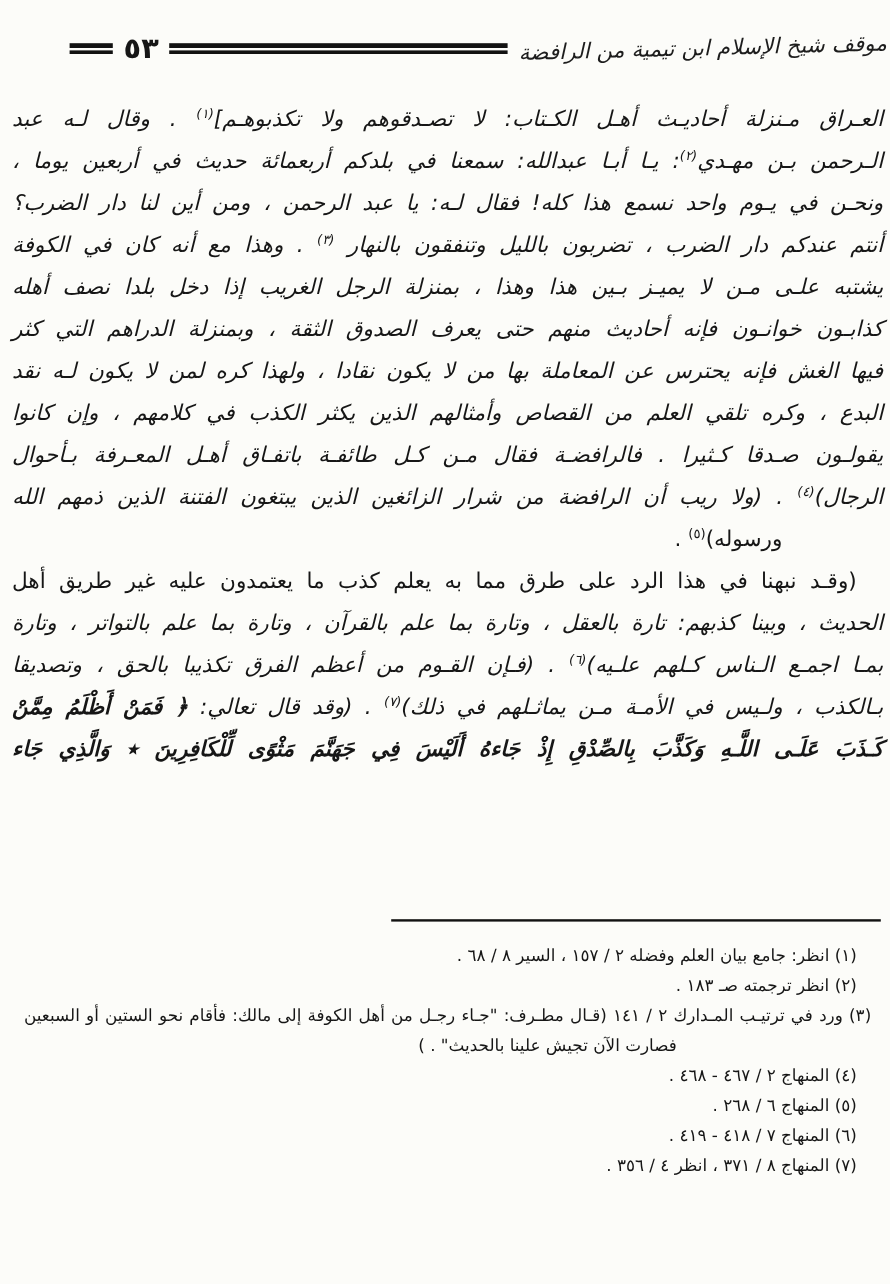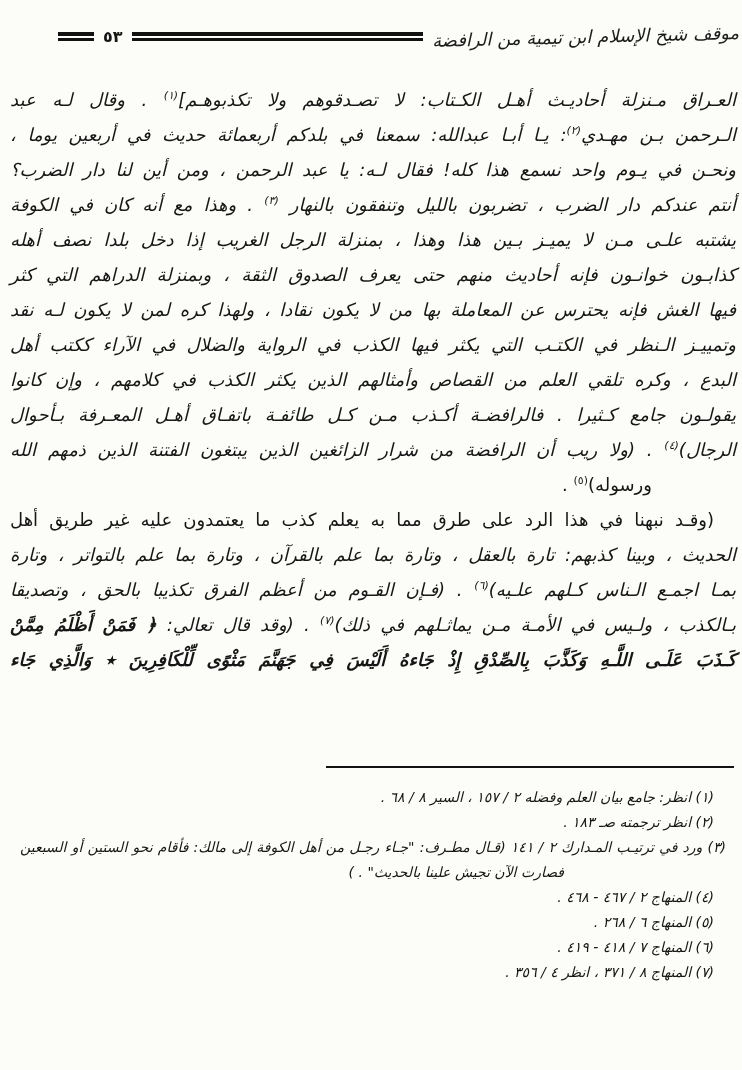--- a/index.html
+++ b/index.html
@@ -24,21 +24,21 @@
     white-space: nowrap; transform: rotate(-1.5deg);
     flex: 0 0 auto; color: #1d1d1d;
   }
   .dbl-rule {
     height: 9px; box-sizing: border-box;
     border-top: 4px solid #121212;
     border-bottom: 3px solid #121212;
   }
   .rule-main { flex: 1 1 auto; }
   .rule-left { flex: 0 0 36px; }
-  .page-num { font-size: 16px; font-weight: bold; flex: 0 0 auto; letter-spacing: 2px; }
+  .page-num { font-size: 24px; font-weight: bold; flex: 0 0 auto; letter-spacing: 2px; }
 
   
   .body-text {
     position: absolute; top: 82px; right: 6px; left: 10px;
     font-size: 18px; line-height: 35px;
   }
   .bline { direction: rtl; }
   .bline.justify { text-align: justify; text-align-last: justify; font-style: italic; }
   .bline.short13 { margin-left: 0; margin-right: 84px; text-align: right; }
   .bline.indent { margin-right: 22px; text-align: justify; text-align-last: justify; }
@@ -49,21 +49,21 @@
 
   
   .fn-rule {
     position: absolute; top: 766px; right: 8px;
     width: 408px; height: 2px; background: #121212;
   }
   .footnotes {
     position: absolute; top: 785px; right: 28px; left: 20px;
     font-size: 14px; line-height: 25px;
   }
-  .fn-line { direction: rtl; text-align: right; font-style: italic; }
+  .fn-line { direction: rtl; text-align: right; }
   .fn-line.hang  { margin-right: -12px; text-align: justify; text-align-last: justify; }
   .fn-line.cont  { margin-right: 0; text-align: justify; text-align-last: justify; }
   .fn-line.cont2 { margin-right: 150px; }
 </style>
 </head>
 <body>
 
 <div class="page">
 
   <div class="hdr">
@@ -74,23 +74,22 @@
   </div>
 
   <main class="body-text">
       <div class="bline justify">العـراق مـنزلة أحاديـث أهـل الكـتاب: لا تصـدقوهم ولا تكذبوهـم]<sup>(١)</sup> . وقال لـه عبد</div>
       <div class="bline justify">الـرحمن بـن مهـدي<sup>(٢)</sup>: يـا أبـا عبدالله: سمعنا في بلدكم أربعمائة حديث في أربعين يوما ،</div>
       <div class="bline justify">ونحـن في يـوم واحد نسمع هذا كله! فقال لـه: يا عبد الرحمن ، ومن أين لنا دار الضرب؟</div>
       <div class="bline justify">أنتم عندكم دار الضرب ، تضربون بالليل وتنفقون بالنهار <sup>(٣)</sup> . وهذا مع أنه كان في الكوفة</div>
       <div class="bline justify">يشتبه علـى مـن لا يميـز بـين هذا وهذا ، بمنزلة الرجل الغريب إذا دخل بلدا نصف أهله</div>
       <div class="bline justify">كذابـون خوانـون فإنه أحاديث منهم حتى يعرف الصدوق الثقة ، وبمنزلة الدراهم التي كثر</div>
       <div class="bline justify">فيها الغش فإنه يحترس عن المعاملة بها من لا يكون نقادا ، ولهذا كره لمن لا يكون لـه نقد</div>
-      <div class="bline justify">وتمييـز الـنظر في الكتـب التي يكثر فيها الكذب في الرواية والضلال في الآراء ككتب أهل</div>
       <div class="bline justify">البدع ، وكره تلقي العلم من القصاص وأمثالهم الذين يكثر الكذب في كلامهم ، وإن كانوا</div>
-      <div class="bline justify">يقولـون جامع كـثيرا . فالرافضـة أكـذب مـن كـل طائفـة باتفـاق أهـل المعـرفة بـأحوال</div>
+      <div class="bline justify">يقولـون صـدقا كـثيرا . فالرافضـة فقال مـن كـل طائفـة باتفـاق أهـل المعـرفة بـأحوال</div>
       <div class="bline justify">الرجال)<sup>(٤)</sup> . (ولا ريب أن الرافضة من شرار الزائغين الذين يبتغون الفتنة الذين ذمهم الله</div>
       <div class="bline short13">ورسوله)<sup>(٥)</sup> .</div>
       <div class="bline indent">(وقـد نبهنا في هذا الرد على طرق مما به يعلم كذب ما يعتمدون عليه غير طريق أهل</div>
       <div class="bline justify">الحديث ، وبينا كذبهم: تارة بالعقل ، وتارة بما علم بالقرآن ، وتارة بما علم بالتواتر ، وتارة</div>
       <div class="bline justify">بمـا اجمـع الـناس كـلهم علـيه)<sup>(٦)</sup> . (فـإن القـوم من أعظم الفرق تكذيبا بالحق ، وتصديقا</div>
       <div class="bline justify">بـالكذب ، ولـيس في الأمـة مـن يماثـلهم في ذلك)<sup>(٧)</sup> . (وقد قال تعالي: <span class="quran">﴿ فَمَنْ أَظْلَمُ مِمَّنْ</span></div>
       <div class="bline justify"><span class="quran">كَـذَبَ عَلَـى اللَّـهِ وَكَذَّبَ بِالصِّدْقِ إِذْ جَاءهُ أَلَيْسَ فِي جَهَنَّمَ مَثْوًى لِّلْكَافِرِينَ ٭ وَالَّذِي جَاء</span></div>
     </main>
 
   <div class="fn-rule"></div>

